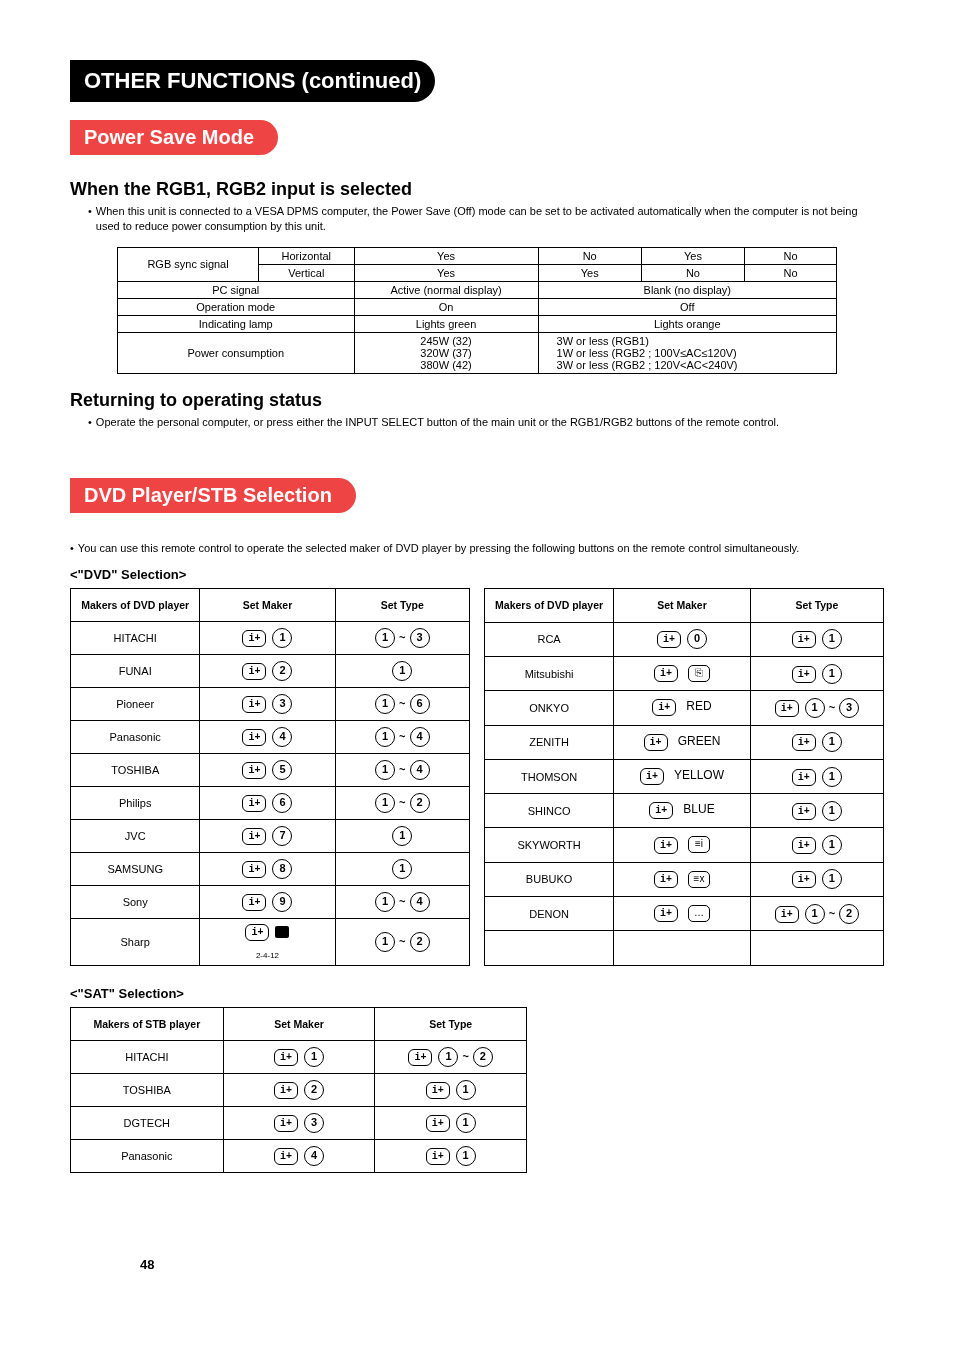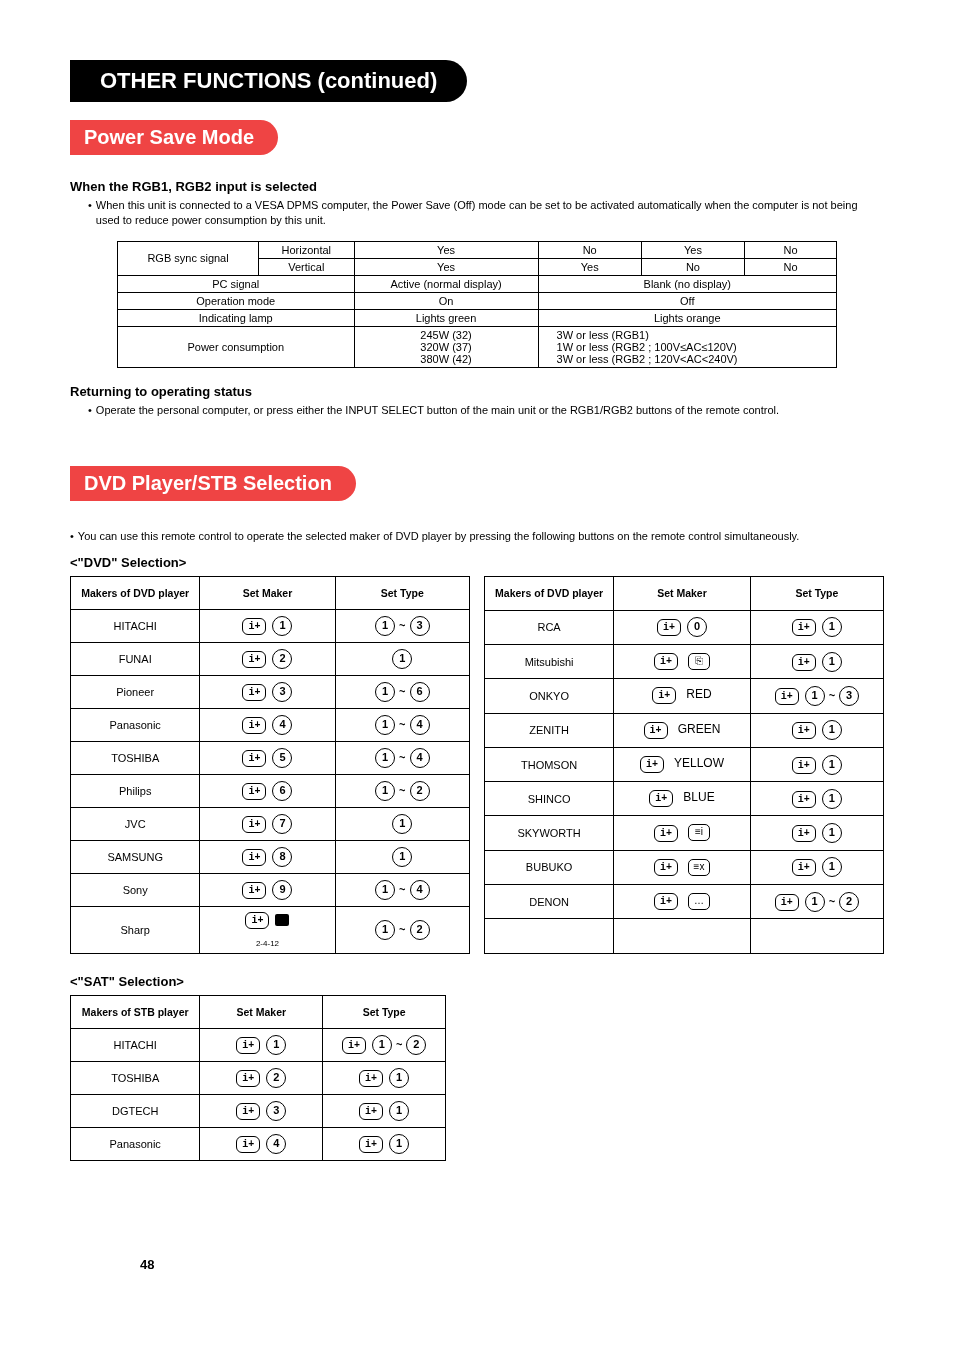--- a/index.html
+++ b/index.html
@@ -10,38 +10,38 @@
     padding:60px 70px 40px 70px;
     width:954px;
     box-sizing:border-box;
     background:#fff;
   }
   .black-bar{
     background:#000;
     color:#fff;
     font-weight:bold;
     font-size:22px;
-    padding:8px 30px;
+    padding:8px 14px;
     border-radius:0 22px 22px 0;
     display:inline-block;
     margin-bottom:18px;
   }
   .grey-pill{
     background:#ef4444;
     color:#fff;
     font-weight:bold;
     font-size:20px;
     padding:6px 24px 6px 14px;
     border-radius:0 20px 20px 0;
     display:inline-block;
     margin-bottom:14px;
   }
   .red-heading{
     font-weight:bold;
-    font-size:13px;
+    font-size:18px;
     margin:10px 0 4px 0;
   }
   .body-text{
     font-size:11px;
     line-height:1.4;
     margin:0 0 12px 18px;
   }
   .bullet-row{display:flex;}
   .bullet-dot{margin-right:4px;}
   table.rgb{
@@ -128,21 +128,21 @@
     vertical-align:middle;
   }
   .page-num{
     font-weight:bold;
     font-size:13px;
     position:absolute;
     left:70px;
     bottom:28px;
   }
   .page{position:relative;min-height:1240px;}
-  .sat-table{width:376px;}
+  .sat-table{width:457px;}
   .empty-row td{height:22px;}
 </style>
 </head>
 <body>
 <div class="page">
 
 
 
 
 <div class="black-bar">OTHER FUNCTIONS (continued)</div>

